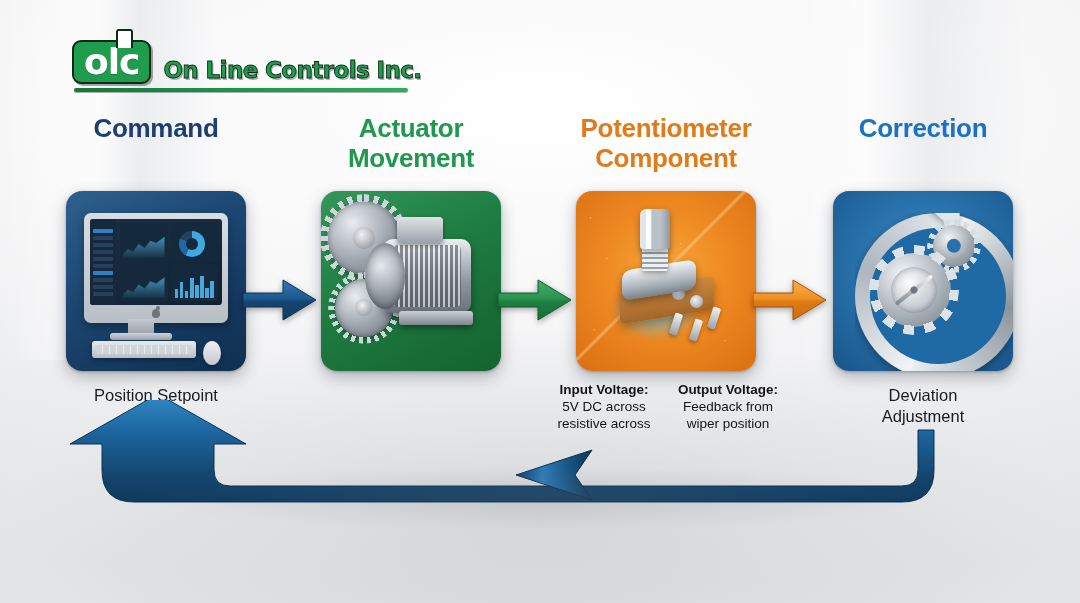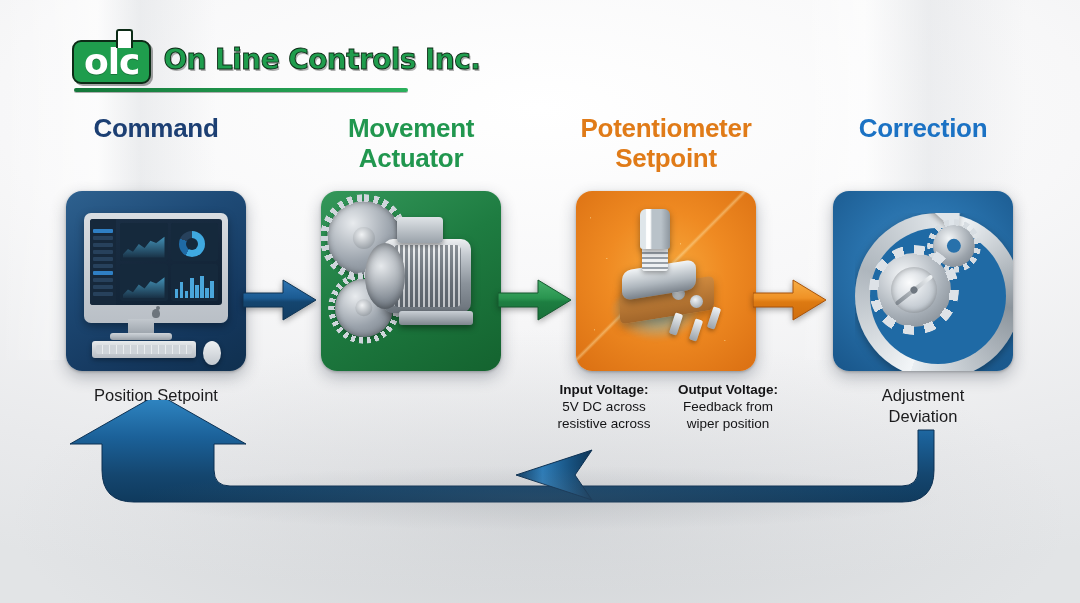--- a/index.html
+++ b/index.html
@@ -40,23 +40,23 @@
   }
   .logo-mark span{
     font-family:"DejaVu Sans","Liberation Sans",sans-serif;
     font-weight:bold;font-size:36px;line-height:34px;color:#ffffff;
     letter-spacing:-1px;display:block;
     text-shadow:0 1px 0 rgba(0,0,0,.25);
   }
   .logo-l-riser{position:absolute;left:42px;top:-13px;width:13px;height:17px;
     background:#ffffff;border:2.5px solid #0c2b16;border-bottom:none;border-radius:3px 3px 0 0;}
   .logo-word{
-    margin-left:12px;margin-bottom:8px;
+    margin-left:12px;margin-bottom:1px;
     font-family:"DejaVu Sans","Liberation Sans",sans-serif;
-    font-weight:bold;font-size:28px;color:#1f9d4d;letter-spacing:-.6px;
+    font-weight:bold;font-size:23px;color:#1f9d4d;letter-spacing:-.6px;
     -webkit-text-stroke:.9px #0c2b16;
     text-shadow:1.5px 1.5px 0 rgba(0,0,0,.30);
   }
   .logo-rule{position:absolute;left:74px;top:88px;width:334px;height:4px;
     background:linear-gradient(90deg,#14773a,#2bb05c);border-radius:2px;
     box-shadow:0 1px 0 rgba(0,0,0,.3);}
 
   
   .col{position:absolute;width:236px;text-align:center;}
   .col-title{
@@ -280,22 +280,22 @@
           <i></i>
         </div>
       <div class="mouse"></div>
     </div>
 
     <div class="cap">Position Setpoint</div>
   </div>
 
   <div class="col" style="left:293px;top:113px;">
     <div class="col-title" style="color:#21974f">
+      <div>Actuator</div>
       <div>Movement</div>
-      <div>Actuator</div>
     </div>
 
     <div class="tile t-green">
       <div class="gear g1"></div>
       <div class="gear g2"></div>
       <div class="shaft"></div>
       <div class="motor-body">
           <i></i>
         </div>
       <div class="motor-face"></div>
@@ -303,21 +303,21 @@
       <div class="motor-foot"></div>
     </div>
 
     <div class="cap">
     </div>
   </div>
 
   <div class="col" style="left:548px;top:113px;">
     <div class="col-title" style="color:#e07b18">
       <div>Potentiometer</div>
-      <div>Setpoint</div>
+      <div>Component</div>
     </div>
 
     <div class="tile t-orange">
       <div class="circuits"></div>
       <div class="pot-glow"></div>
       <div class="pot-base"></div>
       <div class="pot-lug" style="left:96px;top:96px;"></div>
       <div class="pot-lug" style="left:114px;top:104px;"></div>
       <div class="pot-lug" style="left:78px;top:88px;"></div>
       <div class="pot-body"></div>
@@ -350,22 +350,22 @@
     <div class="tile t-blue2">
       <div class="loop-ring"></div>
       <div class="loop-gear-b"></div>
       <div class="loop-gear-a"></div>
       <div class="compass">
         <div class="needle"></div>
       </div>
     </div>
 
     <div class="cap">
+      <div>Deviation</div>
       <div>Adjustment</div>
-      <div>Deviation</div>
     </div>
   </div>
 
   <div class="arrow" style="left:243px;">
     <svg width="74" height="46" viewBox="0 0 74 46">
       <defs>
         <linearGradient id="ga1" x1="0" y1="0" x2="0" y2="1">
           <stop offset="0%" stop-color="#2f76b4"></stop>
             <stop offset="45%" stop-color="#1b5b92"></stop>
           <stop offset="55%" stop-color="#14456f"></stop>

